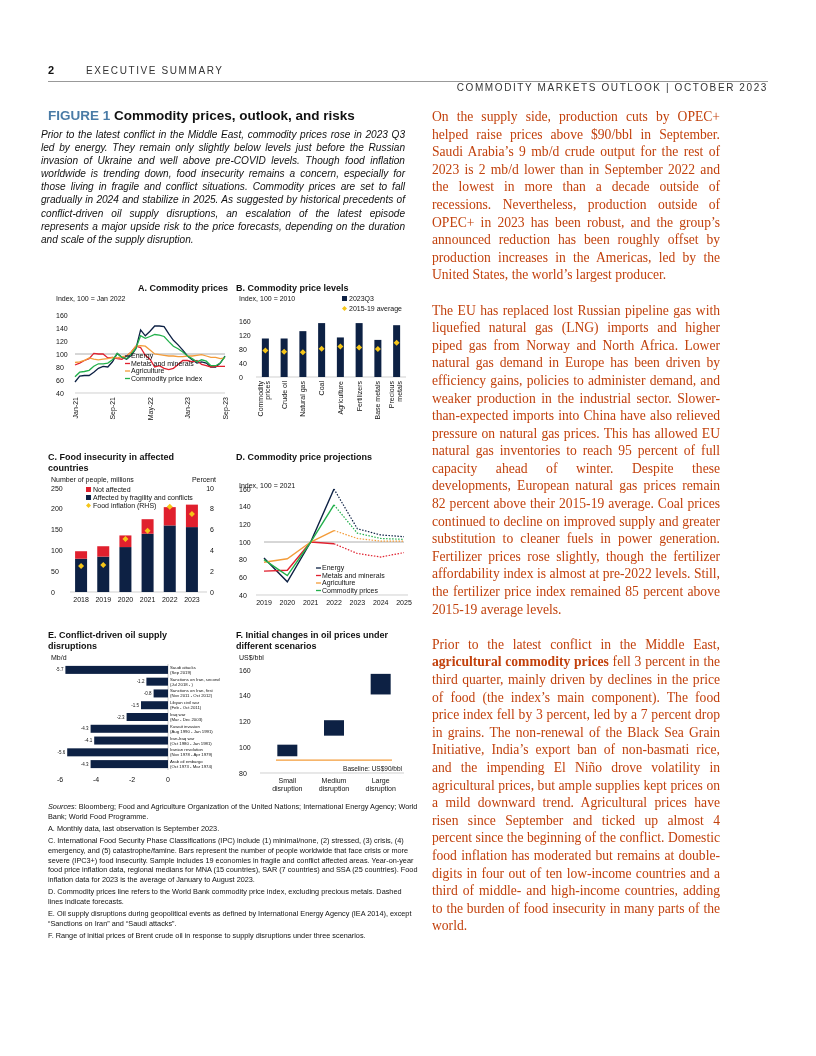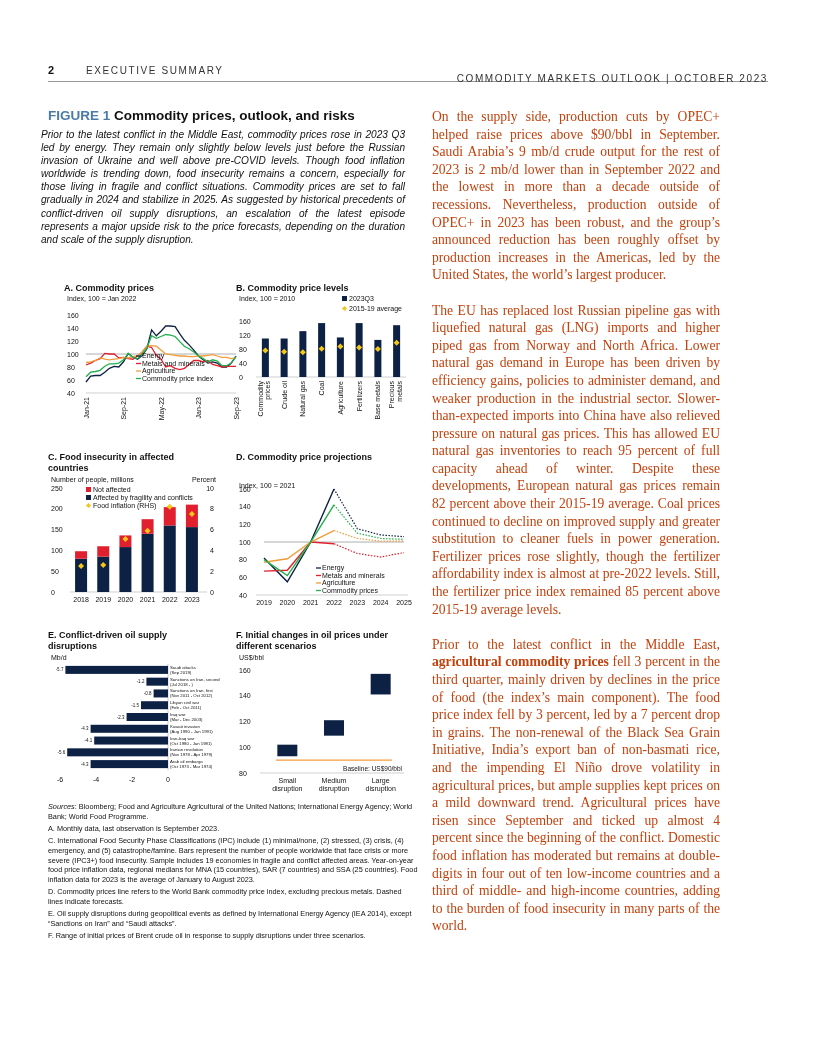--- a/index.html
+++ b/index.html
@@ -1,21 +1,21 @@
 <!DOCTYPE html>
 <html><head>
 <meta charset="utf-8">
 <style>
   * { box-sizing: border-box; margin: 0; padding: 0; }
   html, body { width: 816px; height: 1056px; background: #fff; overflow: hidden; }
   body { position: relative; font-family: "Liberation Sans", sans-serif; color: #111; }
   .header { position: absolute; top: 64px; left: 48px; width: 720px; height: 18px; border-bottom: 1px solid #999; }
   .hdr-num { position: absolute; left: 0; top: 0; font-weight: bold; font-size: 11px; }
   .hdr-left { position: absolute; left: 38px; top: 1px; font-size: 10px; letter-spacing: 1.6px; color: #333; }
-  .hdr-right { position: absolute; right: 0; top: 9px; font-size: 10px; letter-spacing: 1.6px; color: #333; }
+  .hdr-right { position: absolute; right: 0; top: 18px; font-size: 10px; letter-spacing: 1.6px; color: #333; }
   .fig-title { position: absolute; top: 108px; left: 48px; font-size: 13.5px; font-weight: bold; text-align: right; }
   .fig-title .lbl { color: #4a7ba6; }
   .fig-intro { position: absolute; top: 128px; left: 41px; width: 364px; font-size: 10.1px; line-height: 13.1px; font-style: italic; text-align: justify; }
   .panel { position: absolute; }
   .panel-title { font-size: 9px; font-weight: bold; line-height: 11px; }
   .panel svg { position: absolute; left: 0; overflow: visible; }
   .panel svg text { font-family: "Liberation Sans", sans-serif; }
   .notes { position: absolute; top: 802px; left: 48px; width: 370px; font-size: 7.3px; line-height: 9.7px; color: #111; }
   .notes p { margin-bottom: 2.5px; }
   .body-col { position: absolute; left: 432px; width: 288px; font-family: "Liberation Serif", serif; font-size: 13.6px; line-height: 17.6px; text-align: justify; color: #c2410c; }
@@ -29,21 +29,21 @@
   <span class="hdr-left">EXECUTIVE SUMMARY</span>
   <span class="hdr-right">COMMODITY MARKETS OUTLOOK | OCTOBER 2023</span>
 </div>
 
 <div class="fig-title">
   <span class="lbl">FIGURE 1</span>
   <span>Commodity prices, outlook, and risks</span>
 </div>
 <div class="fig-intro">Prior to the latest conflict in the Middle East, commodity prices rose in 2023 Q3 led by energy. They remain only slightly below levels just before the Russian invasion of Ukraine and well above pre-COVID levels. Though food inflation worldwide is trending down, food insecurity remains a concern, especially for those living in fragile and conflict situations. Commodity prices are set to fall gradually in 2024 and stabilize in 2025. As suggested by historical precedents of conflict-driven oil supply disruptions, an escalation of the latest episode represents a major upside risk to the price forecasts, depending on the duration and scale of the supply disruption.</div>
 
-<div class="panel" id="panel-A" style="left:64px; top:283px; width:175px; height:160px;">
+<div class="panel" id="panel-A" style="left:53px; top:283px; width:175px; height:160px;text-align:right;">
   <div class="panel-title">A. Commodity prices</div>
   <svg id="svgA" width="175" height="150" style="top:10px;">
       <text x="3" y="8" font-size="7" fill="#111" text-anchor="start">Index, 100 = Jan 2022</text>
       <text x="3" y="102.5" font-size="7" fill="#111" text-anchor="start">40</text>
       <text x="3" y="89.5" font-size="7" fill="#111" text-anchor="start">60</text>
       <text x="3" y="76.5" font-size="7" fill="#111" text-anchor="start">80</text>
       <text x="3" y="63.5" font-size="7" fill="#111" text-anchor="start">100</text>
       <text x="3" y="50.5" font-size="7" fill="#111" text-anchor="start">120</text>
       <text x="3" y="37.5" font-size="7" fill="#111" text-anchor="start">140</text>
       <text x="3" y="24.5" font-size="7" fill="#111" text-anchor="start">160</text>
@@ -271,21 +271,21 @@
       <text x="98" y="139" font-size="7" fill="#111" text-anchor="middle">disruption</text>
       <rect x="134.66666666666666" y="21.862499999999997" width="20" height="20.60000000000001" fill="#0d2144"></rect>
       <text x="144.66666666666666" y="131" font-size="7" fill="#111" text-anchor="middle">Large</text>
       <text x="144.66666666666666" y="139" font-size="7" fill="#111" text-anchor="middle">disruption</text>
       <line x1="40" x2="156" y1="108.125" y2="108.125" stroke="#f39c3a" stroke-width="1.2"></line>
       <text x="166" y="119" font-size="6.5" fill="#111" text-anchor="end">Baseline: US$90/bbl</text>
     </svg>
 </div>
 
 <div class="notes">
-  <p><i>Sources</i><span>: Bloomberg; Food and Agriculture Agricultural of the United Nations; International Energy Agency; World Bank; World Food Programme.</span></p>
+  <p><i>Sources</i><span>: Bloomberg; Food and Agriculture Organization of the United Nations; International Energy Agency; World Bank; World Food Programme.</span></p>
   <p>A. Monthly data, last observation is September 2023.</p>
   <p>C. International Food Security Phase Classifications (IPC) include (1) minimal/none, (2) stressed, (3) crisis, (4) emergency, and (5) catastrophe/famine. Bars represent the number of people worldwide that face crisis or more severe (IPC3+) food insecurity. Sample includes 19 economies in fragile and conflict affected areas. Year-on-year food price inflation data, regional medians for MNA (15 countries), SAR (7 countries) and SSA (25 countries). Food inflation data for 2023 is the average of January to August 2023.</p>
   <p>D. Commodity prices line refers to the World Bank commodity price index, excluding precious metals. Dashed lines indicate forecasts.</p>
   <p>E. Oil supply disruptions during geopolitical events as defined by International Energy Agency (IEA 2014), except “Sanctions on Iran” and “Saudi attacks”.</p>
   <p>F. Range of initial prices of Brent crude oil in response to supply disruptions under three scenarios.</p>
 </div>
 
 <div class="body-col" style="top:108px;">
   <p>On the supply side, production cuts by OPEC+ helped raise prices above $90/bbl in September. Saudi Arabia’s 9 mb/d crude output for the rest of 2023 is 2 mb/d lower than in September 2022 and the lowest in more than a decade outside of recessions. Nevertheless, production outside of OPEC+ in 2023 has been robust, and the group’s announced reduction has been roughly offset by production increases in the Americas, led by the United States, the world’s largest producer.</p>
   <p>The EU has replaced lost Russian pipeline gas with liquefied natural gas (LNG) imports and higher piped gas from Norway and North Africa. Lower natural gas demand in Europe has been driven by efficiency gains, policies to administer demand, and weaker production in the industrial sector. Slower-than-expected imports into China have also relieved pressure on natural gas prices. This has allowed EU natural gas inventories to reach 95 percent of full capacity ahead of winter. Despite these developments, European natural gas prices remain 82 percent above their 2015-19 average. Coal prices continued to decline on improved supply and greater substitution to cleaner fuels in power generation. Fertilizer prices rose slightly, though the fertilizer affordability index is almost at pre-2022 levels. Still, the fertilizer price index remained 85 percent above 2015-19 average levels.</p>

